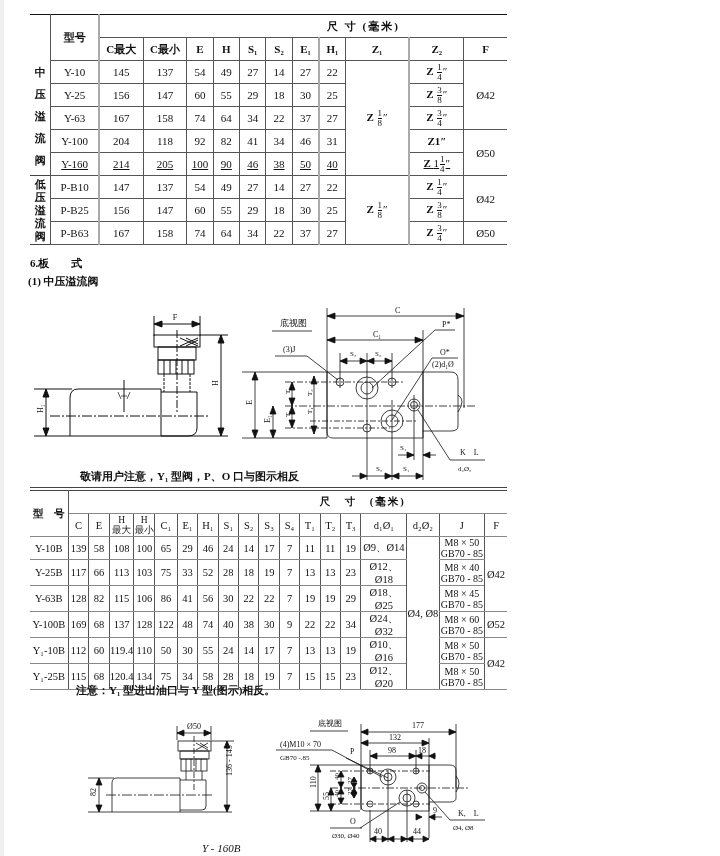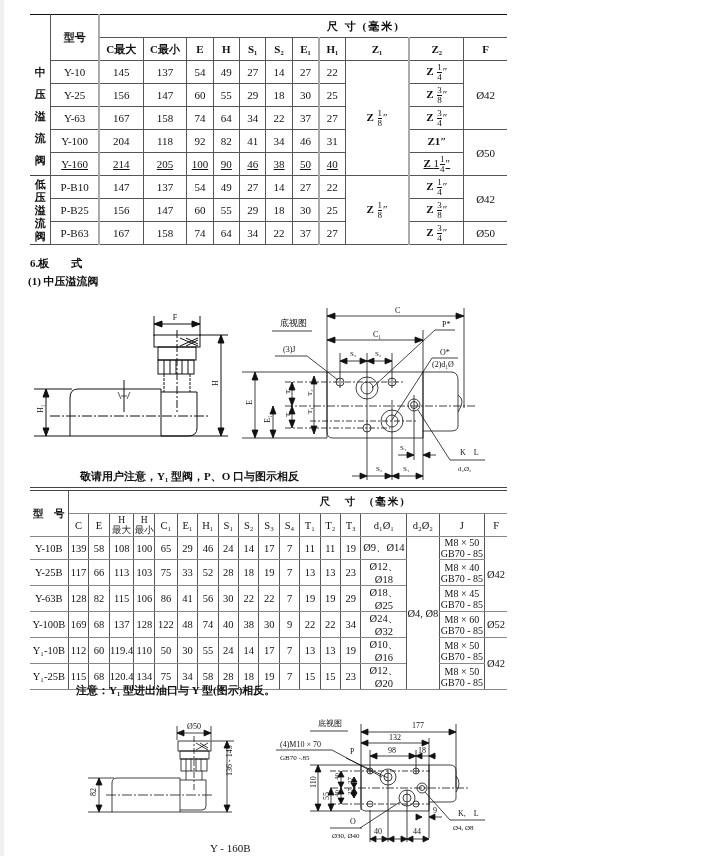--- a/index.html
+++ b/index.html
@@ -554,21 +554,21 @@
   <line x1="19" y1="68" x2="19" y2="102"></line>
   <polygon points="19,68 16,75 22,75" fill="#111"></polygon>
     <polygon points="19,102 16,95 22,95" fill="#111"></polygon>
   <text x="14" y="88" font-size="8" fill="#111" stroke="none" transform="rotate(-90 14 86)">82</text>
   <line x1="131" y1="31" x2="154" y2="31"></line>
   <line x1="147" y1="31" x2="147" y2="102"></line>
   <polygon points="147,31 144,38 150,38" fill="#111"></polygon>
     <polygon points="147,102 144,95 150,95" fill="#111"></polygon>
   <text x="142" y="76" font-size="8" fill="#111" stroke="none" transform="rotate(-90 142 66)">136 - 145</text>
 </svg>
-<div class="caption" style="left:210px;top:842px;">Y - 160B</div>
+<div class="caption" style="left:202px;top:842px;font-style:italic;">Y - 160B</div>
 
 <svg style="left:270px;top:710px;" width="230" height="146" viewBox="0 0 230 146" fill="none" stroke="#111" stroke-width="0.8" font-family="Liberation Serif,serif">
   <text x="48" y="16" font-size="8" fill="#111" stroke="none">底视图</text>
   <line x1="40" y1="21" x2="78" y2="21"></line>
   <line x1="91" y1="14" x2="91" y2="100"></line>
   <line x1="186" y1="14" x2="186" y2="78"></line>
   <line x1="91" y1="22" x2="186" y2="22"></line>
   <polygon points="91,22 98,19 98,25" fill="#111"></polygon>
     <polygon points="186,22 179,19 179,25" fill="#111"></polygon>
   <text x="142" y="18" font-size="8" fill="#111" stroke="none">177</text>

